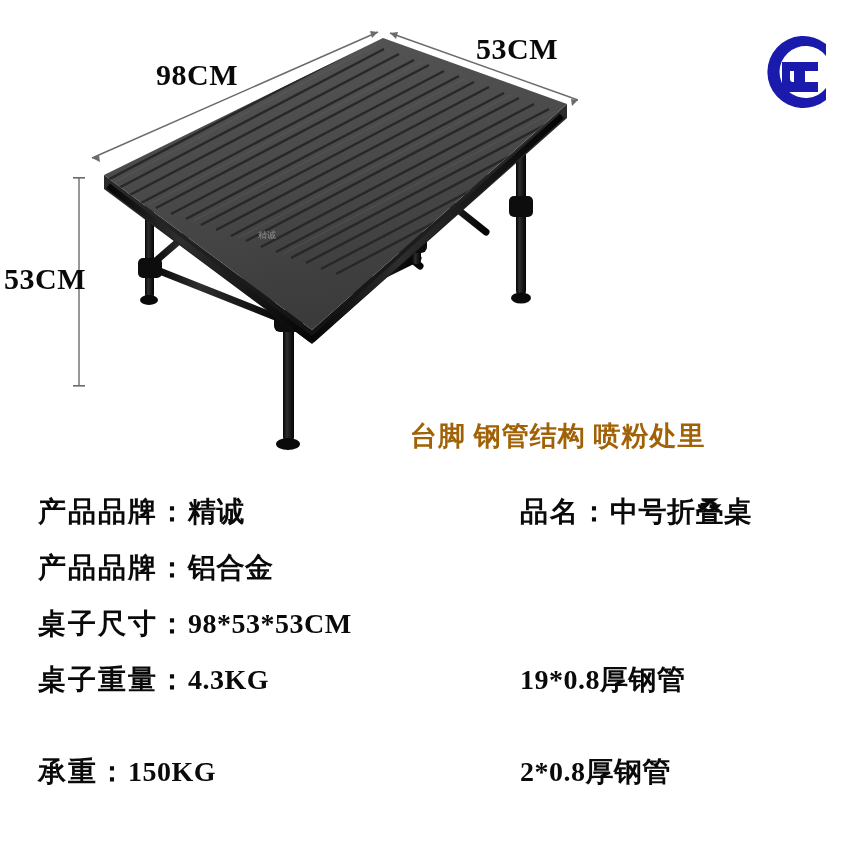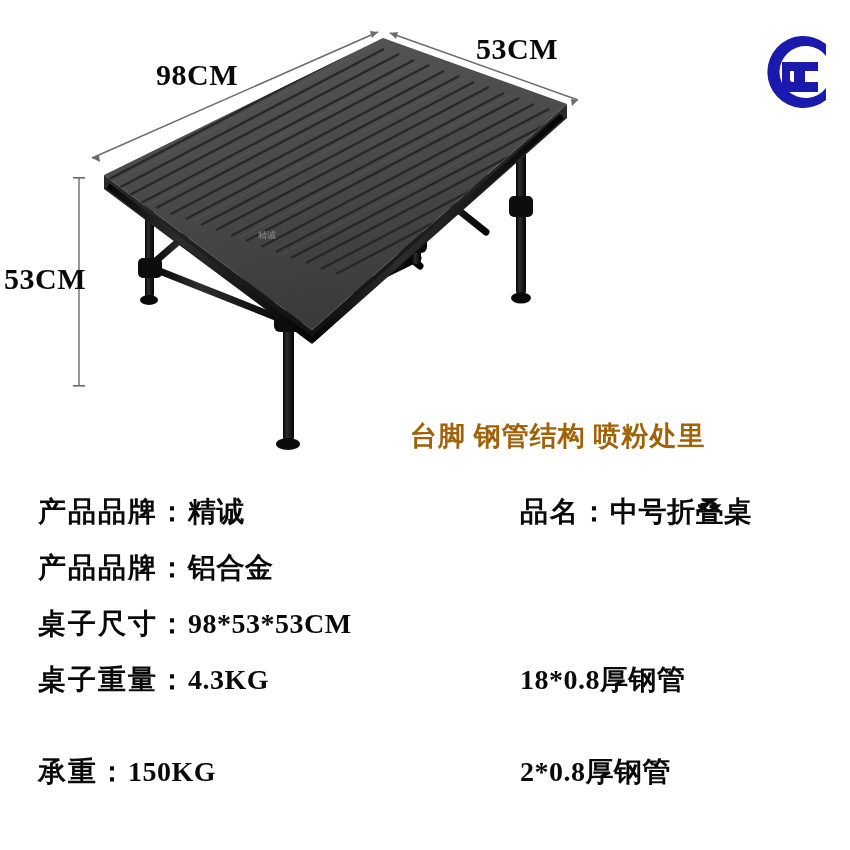--- a/index.html
+++ b/index.html
@@ -292,21 +292,21 @@
       <div class="spec-cell right">
         <span class="spec-key"></span><span class="spec-val"></span>
       </div>
     </div>
 
     <div class="spec-row row-3">
       <div class="spec-cell left">
         <span class="spec-key">桌子重量：</span><span class="spec-val">4.3KG</span>
       </div>
       <div class="spec-cell right">
-        <span class="spec-key"></span><span class="spec-val">18*0.8厚钢管</span>
+        <span class="spec-key"></span><span class="spec-val">19*0.8厚钢管</span>
       </div>
     </div>
 
     <div class="spec-row row-4">
       <div class="spec-cell left">
         <span class="spec-key">承重：</span><span class="spec-val">150KG</span>
       </div>
       <div class="spec-cell right">
         <span class="spec-key"></span><span class="spec-val">2*0.8厚钢管</span>
       </div>

